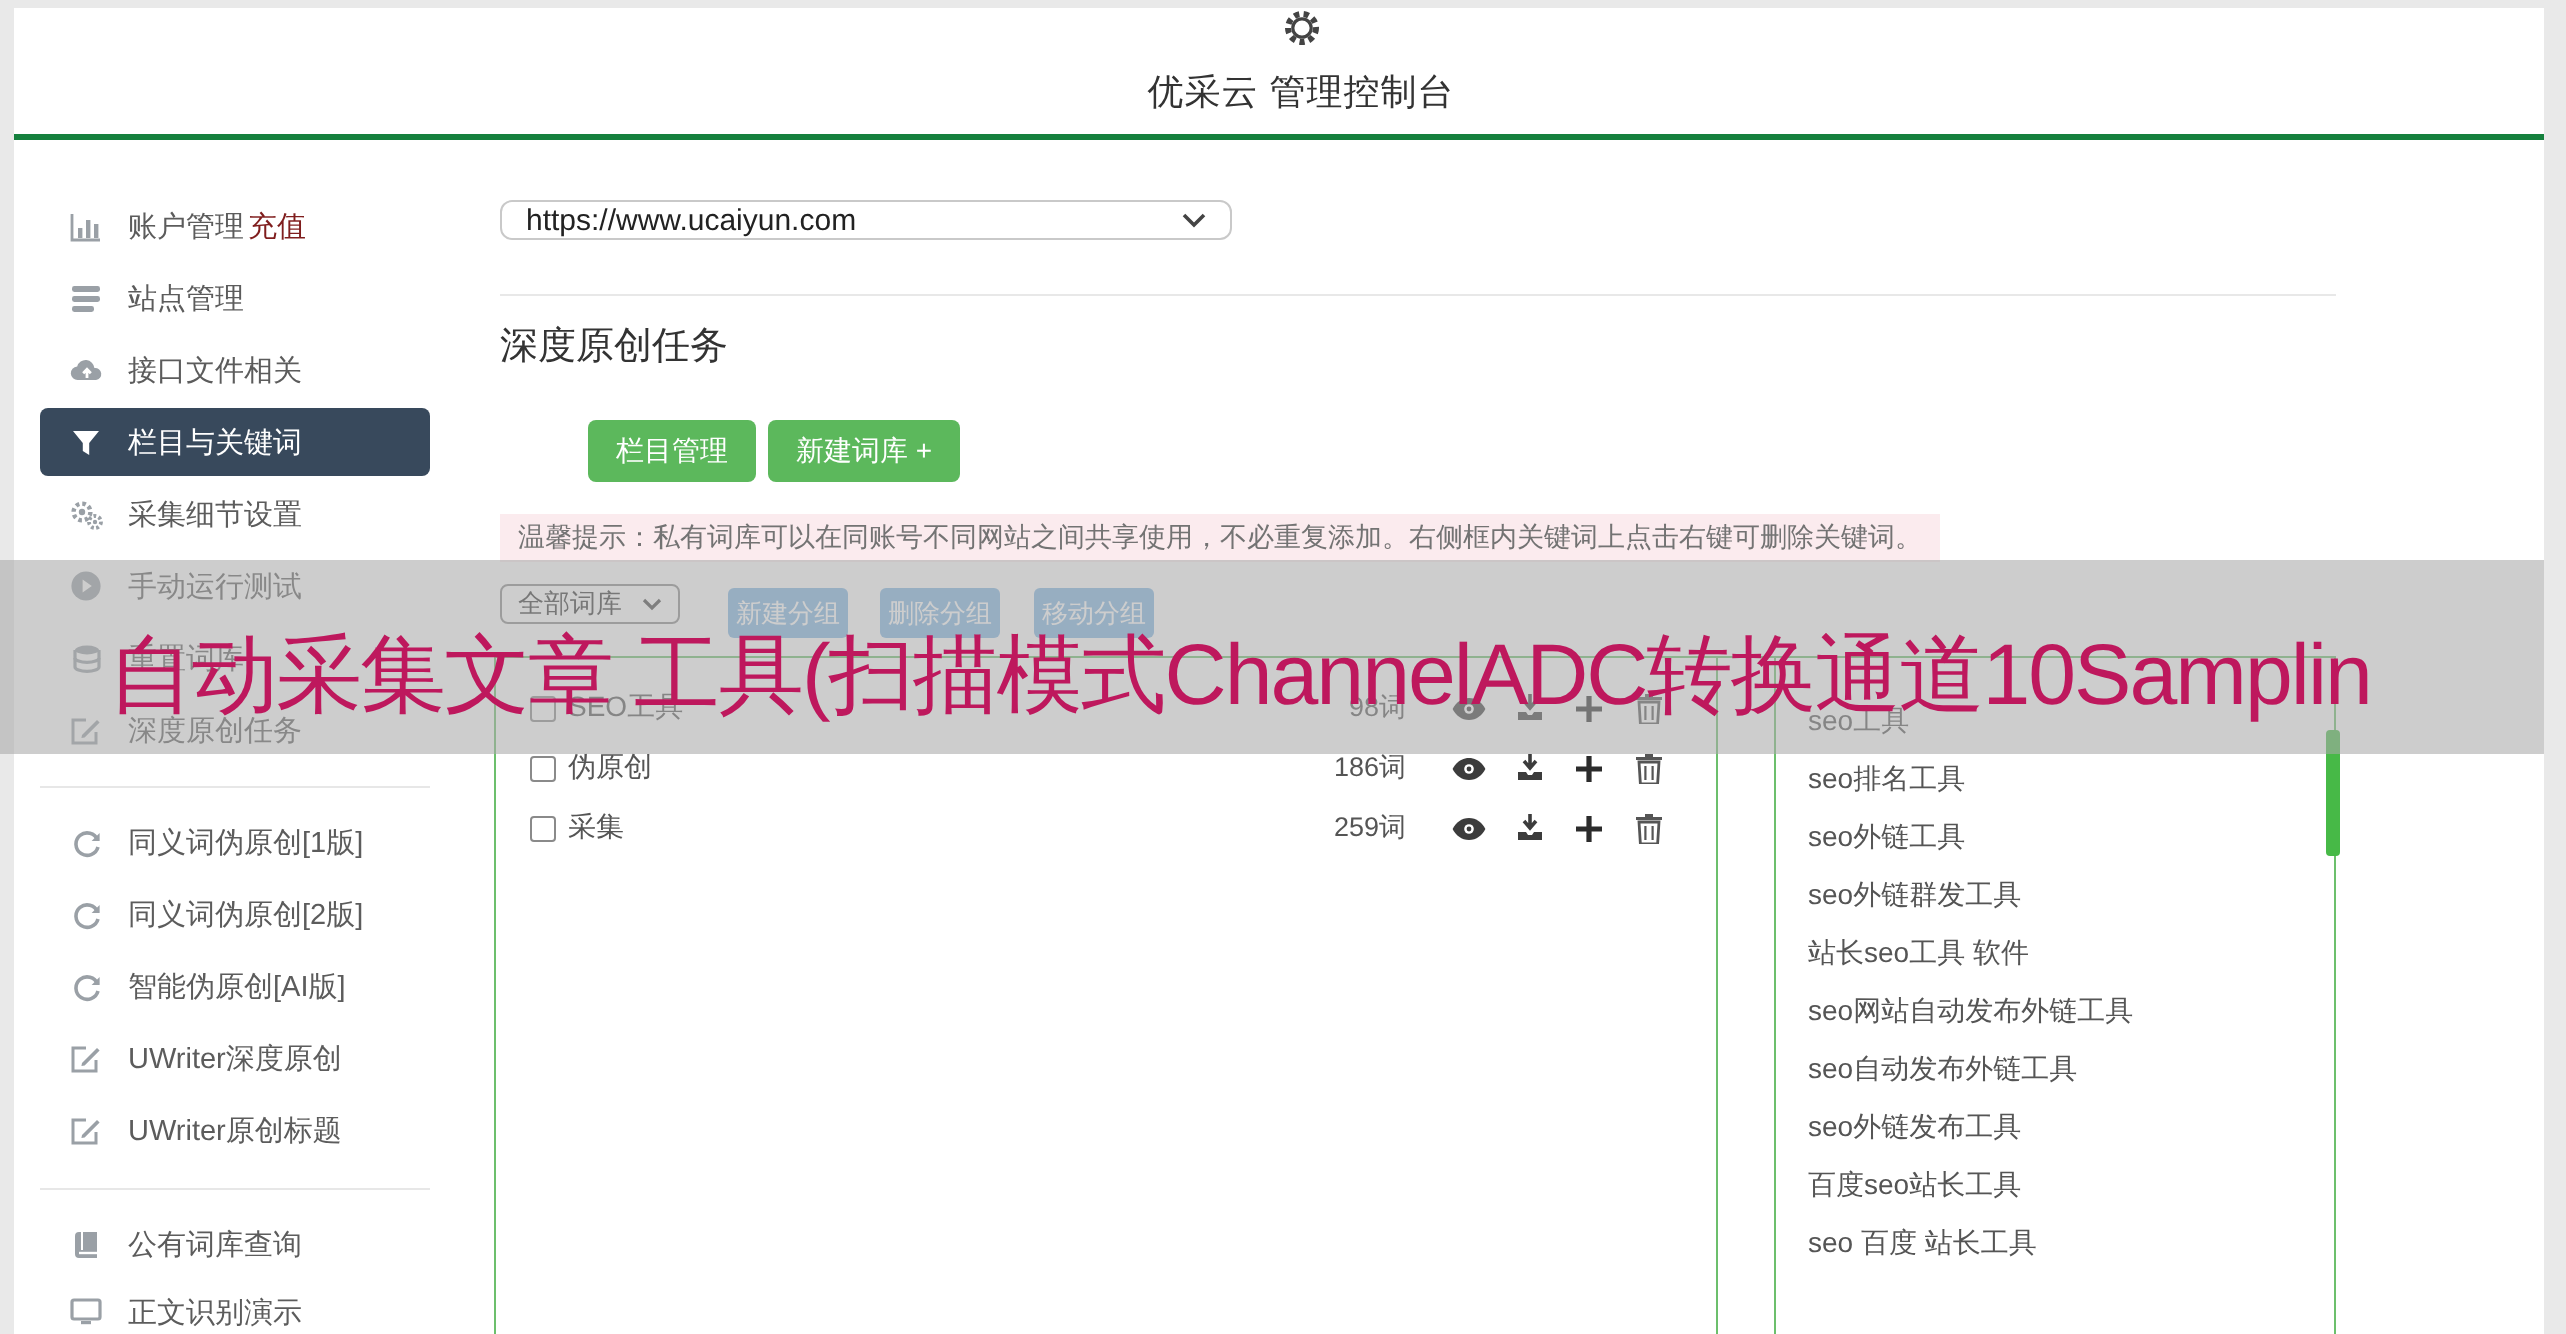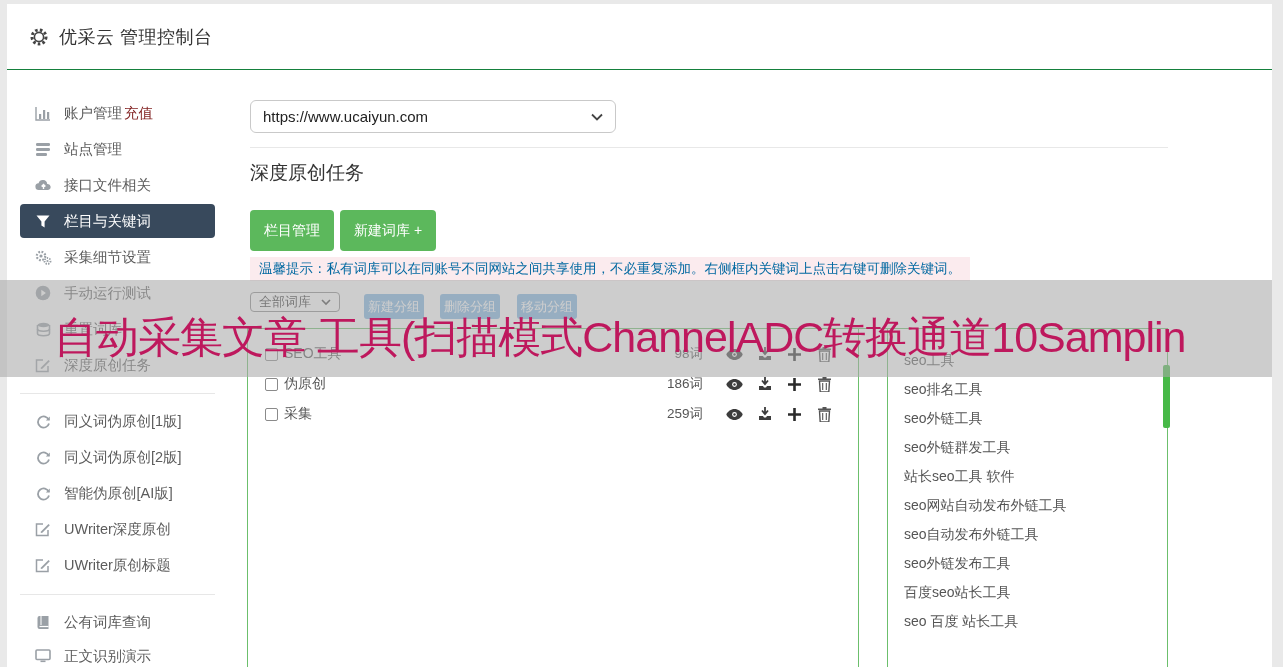--- a/index.html
+++ b/index.html
@@ -11,56 +11,57 @@
     overflow:hidden;
     color:#333;
   }
   .card {
     position:absolute; left:7px; top:4px; right:11px; bottom:0;
     background:#fff;
   }
   
   .app-header {
     position:absolute; left:7px; top:4px; right:11px; height:66px;
-    background:#fff; border-bottom:1px solid #15803d;
-    display:flex; align-items:center; padding-left:22px; gap:10px;
+    background:#fff; border-bottom:3px solid #15803d;
+    display:flex; align-items:center; padding-left:22px; gap:10px;flex-direction:column;
   }
   .app-title { font-size:18px; color:#333; letter-spacing:0.5px; }
   
   .sidebar { position:absolute; left:7px; top:74px; width:228px; bottom:0; background:#fff; }
   .sb-item {
     position:absolute; left:13px; width:195px; height:34px;
     display:flex; align-items:center; gap:12px; padding-left:14px;
     font-size:14.5px; color:#5c5c5c; border-radius:4px; cursor:pointer;
     white-space:nowrap;
   }
   .sb-item .ic { width:18px; height:16px; display:flex; align-items:center; justify-content:center; flex:none; }
   .sb-item.active { background:#38495c; color:#fff; }
   .sb-badge { color:#7f1d1d; margin-left:2px; }
   .sb-divider { position:absolute; left:13px; width:195px; height:1px; background:#e7e7e7; }
   
   .site-select {
-    position:absolute; left:250px; top:100px; width:366px; height:33px;
+    position:absolute; left:250px; top:100px; width:366px; height:20px;
     border:1px solid #c9c9c9; border-radius:6px; background:#fff;
     display:flex; align-items:center; padding:0 12px; font-size:15px; color:#222;
     cursor:pointer;
   }
   .site-select .grow { flex:1; }
   .main-divider { position:absolute; left:250px; top:147px; width:918px; height:1px; background:#e8e8e8; }
   .page-title { position:absolute; left:250px; top:160px; font-size:19px; color:#333; }
   .btn-green {
-    position:absolute; top:210px; height:41px; background:#5cb85c; color:#fff;
+    position:absolute; top:210px; height:31px; background:#5cb85c; color:#fff;
     border:none; border-radius:4px; font-size:14px; padding:0 14px; cursor:pointer;
     font-family:inherit;
+    margin-left:44px;
   }
   .btn-col { left:250px; }
   .btn-new { left:340px; }
   .tip-bar {
     position:absolute; left:250px; top:257px; height:24px;
-    background:#fbebee; color:#0369a1; font-size:13.5px;
+    background:#fbebee; color:#737373; font-size:13.5px;
     display:inline-flex; align-items:center; padding:0 9px; white-space:nowrap;
   }
   
   .group-select {
     position:absolute; left:250px; top:292px; width:90px; height:20px;
     border:1px solid #8a8a8a; border-radius:4px; background:#fff;
     display:flex; align-items:center; padding:0 8px; font-size:13px; color:#333;
     cursor:pointer;
   }
   .group-select .grow { flex:1; }

